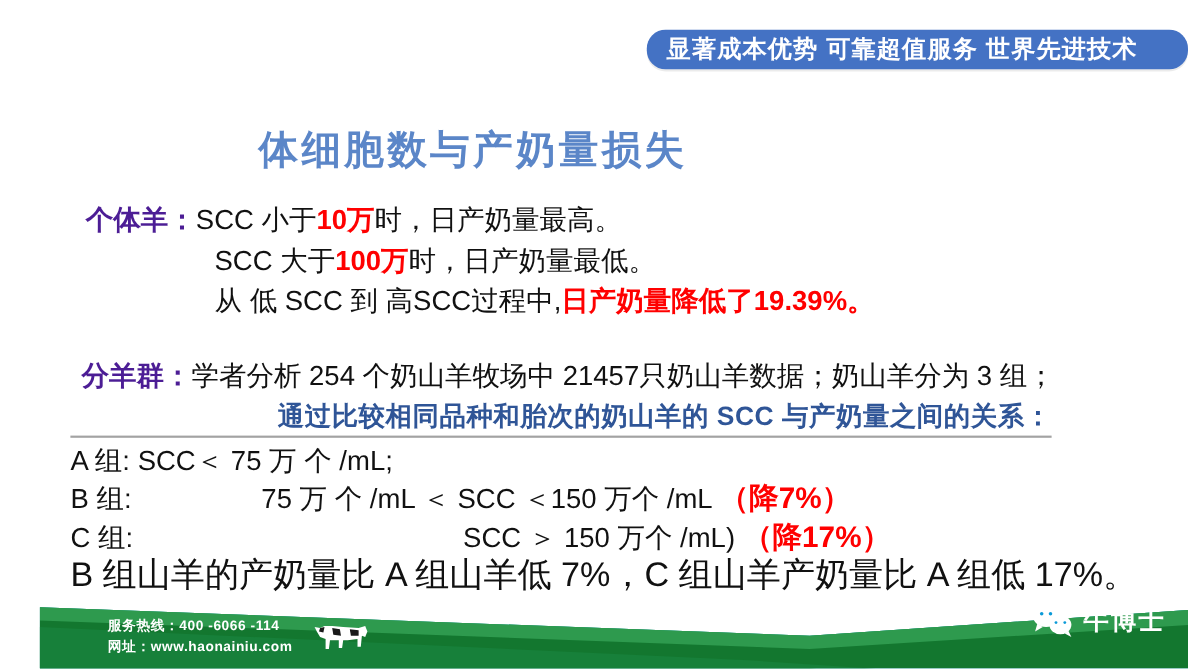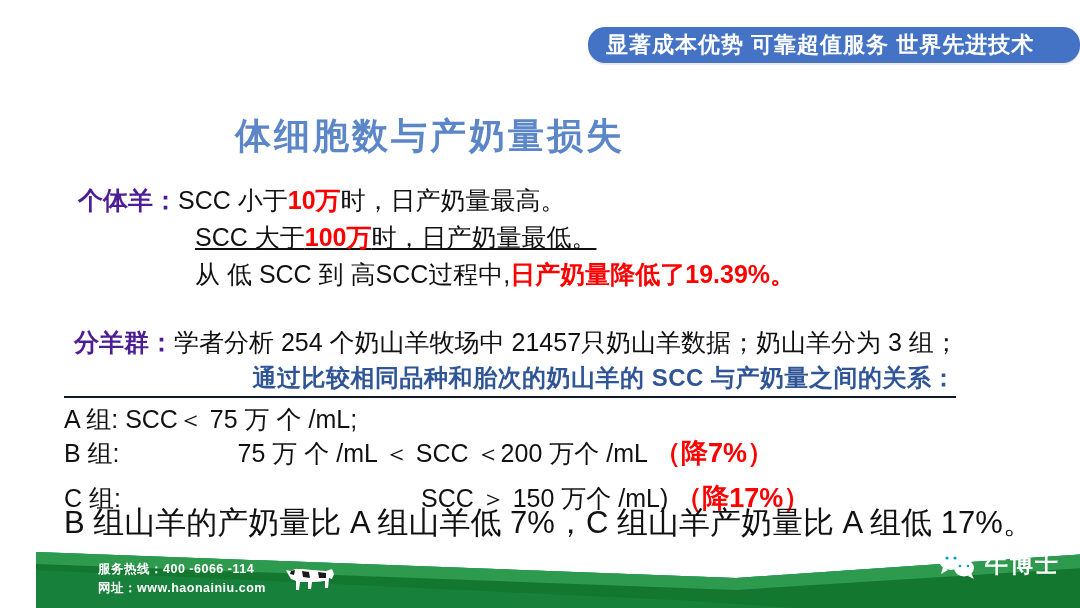--- a/index.html
+++ b/index.html
@@ -99,44 +99,44 @@
     color: #ff0000;
     font-weight: bold;
   }
   .red-paren {
     color: #ff0000;
     font-weight: bold;
     font-size: 27px;
   }
 
   .row-indiv1 { position: absolute; left: 78px;  top: 0px; }
-  .row-indiv2 { position: absolute; left: 195px; top: 37px; text-decoration: underline; }
+  .row-indiv2 { position: absolute; left: 195px; top: 37px; }
   .row-indiv3 { position: absolute; left: 195px; top: 74px; }
 
   .row-group-head { position: absolute; left: 74px; top: 142px; }
 
   .underline-row {
     position: absolute;
     left: 64px;
     top: 180px;
     width: 892px;
-    border-bottom: 2px solid #0f172a;
+    border-bottom: 2px solid #a3a3a3;
     text-align: right;
     padding-bottom: 2px;
   }
   .underline-row span {
     color: #2f5597;
     font-size: 24px;
     font-weight: bold;
     letter-spacing: 0.5px;
   }
 
   .row-a { position: absolute; left: 64px; top: 219px; }
   .row-b { position: absolute; left: 64px; top: 253px; }
-  .row-c { position: absolute; left: 64px; top: 288px; margin-top: 10px; }
+  .row-c { position: absolute; left: 64px; top: 288px; }
   .row-sum { position: absolute; left: 64px; top: 322px; font-size: 31px; }
 
   .sp-b { display: inline-block; width: 118px; }
   .sp-c { display: inline-block; width: 300px; }
 
   
   .footer {
     position: absolute;
     left: 0;
     bottom: 0;
@@ -212,21 +212,21 @@
 
     <div class="underline-row">
       <span>通过比较相同品种和胎次的奶山羊的 SCC 与产奶量之间的关系：</span>
     </div>
 
     <div class="txt row-a">
       <span>A 组: SCC＜ 75 万 个 /mL;</span>
     </div>
 
     <div class="txt row-b">
-      <span>B 组:</span><span class="sp-b"></span><span>75 万 个 /mL ＜ SCC ＜200 万个 /mL</span> <span class="red-paren">（降7%）</span>
+      <span>B 组:</span><span class="sp-b"></span><span>75 万 个 /mL ＜ SCC ＜150 万个 /mL</span> <span class="red-paren">（降7%）</span>
     </div>
 
     <div class="txt row-c">
       <span>C 组:</span><span class="sp-c"></span><span>SCC ＞ 150 万个 /mL)</span> <span class="red-paren">（降17%）</span>
     </div>
 
     <div class="txt row-sum">
       <span>B 组山羊的产奶量比 A 组山羊低 7%，C 组山羊产奶量比 A 组低 17%。</span>
     </div>
 

